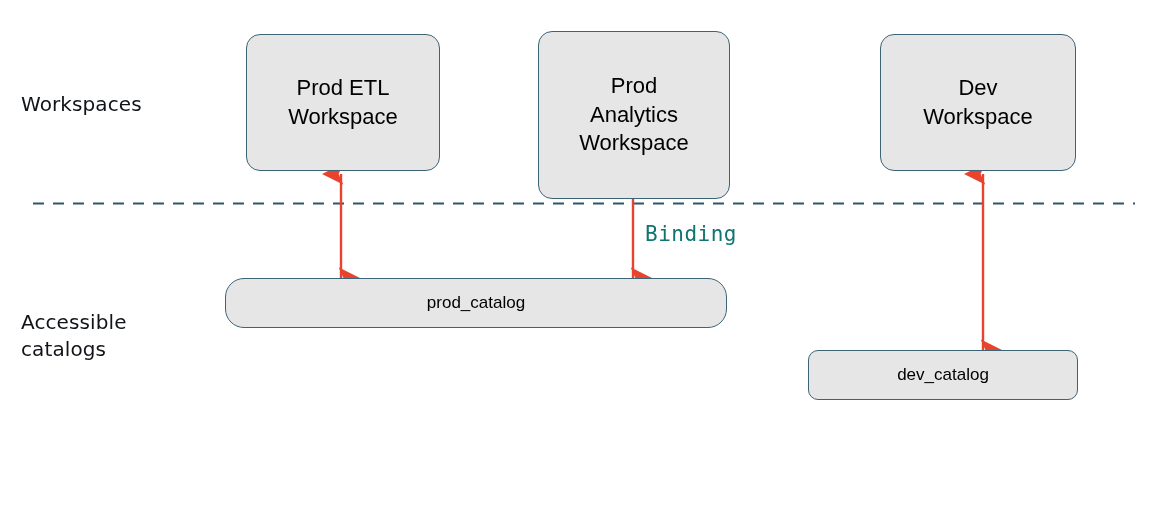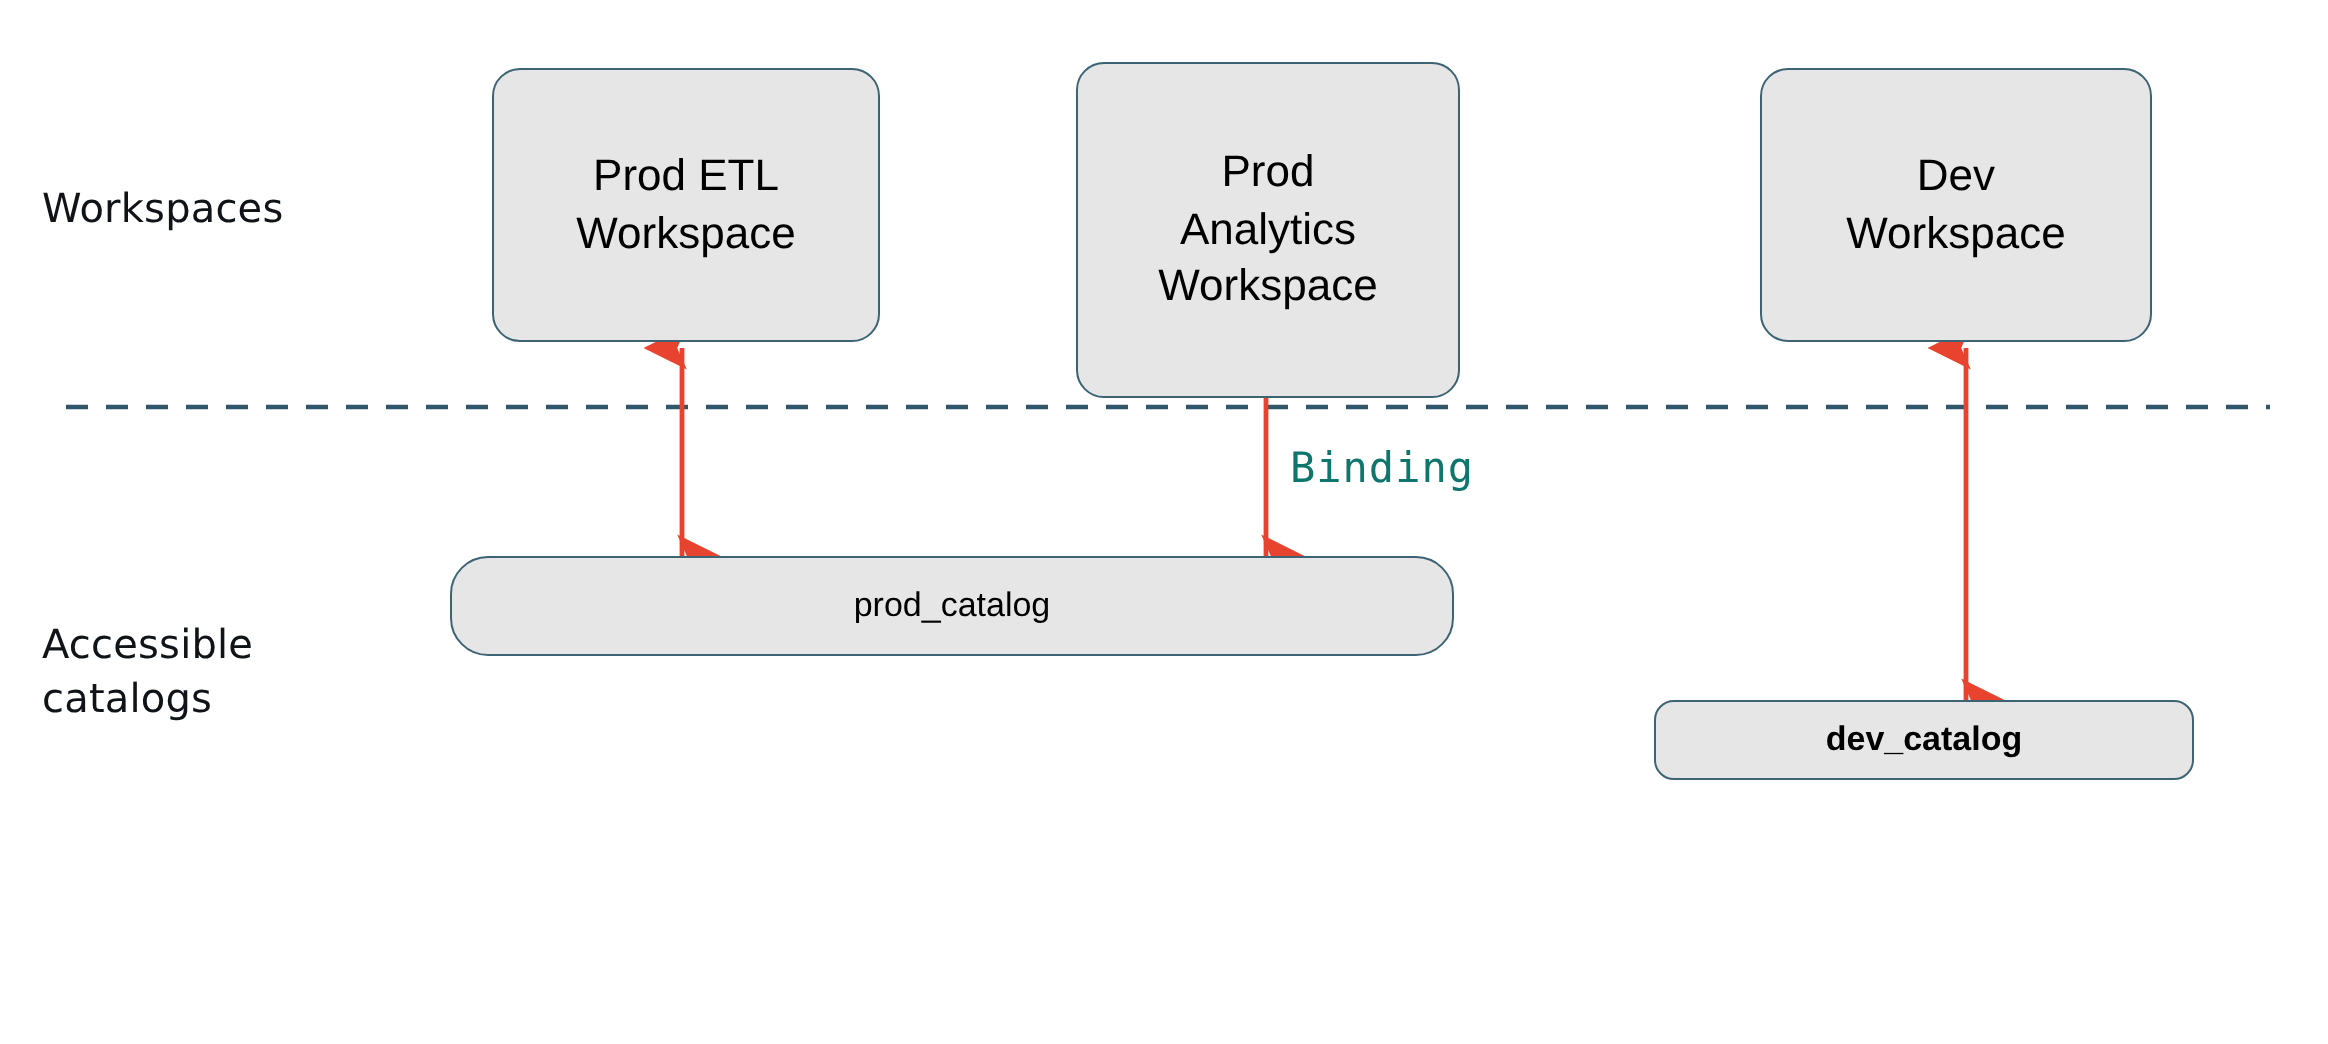--- a/index.html
+++ b/index.html
@@ -58,21 +58,21 @@
   #node-prod-analytics {
     left: 538px; top: 31px; width: 192px; height: 168px;
   }
   #node-dev {
     left: 880px; top: 34px; width: 196px; height: 137px;
   }
   #node-prod-catalog {
     left: 225px; top: 278px; width: 502px; height: 50px; border-radius: 19px;
   }
   #node-dev-catalog {
-    left: 827px; top: 350px; width: 270px; height: 40px; font-weight: bold;
+    left: 808px; top: 350px; width: 270px; height: 50px;
   }
 
   
   #overlay {
     position: absolute;
     left: 0; top: 0;
     width: 1164px;
     height: 522px;
     pointer-events: none;
   }

